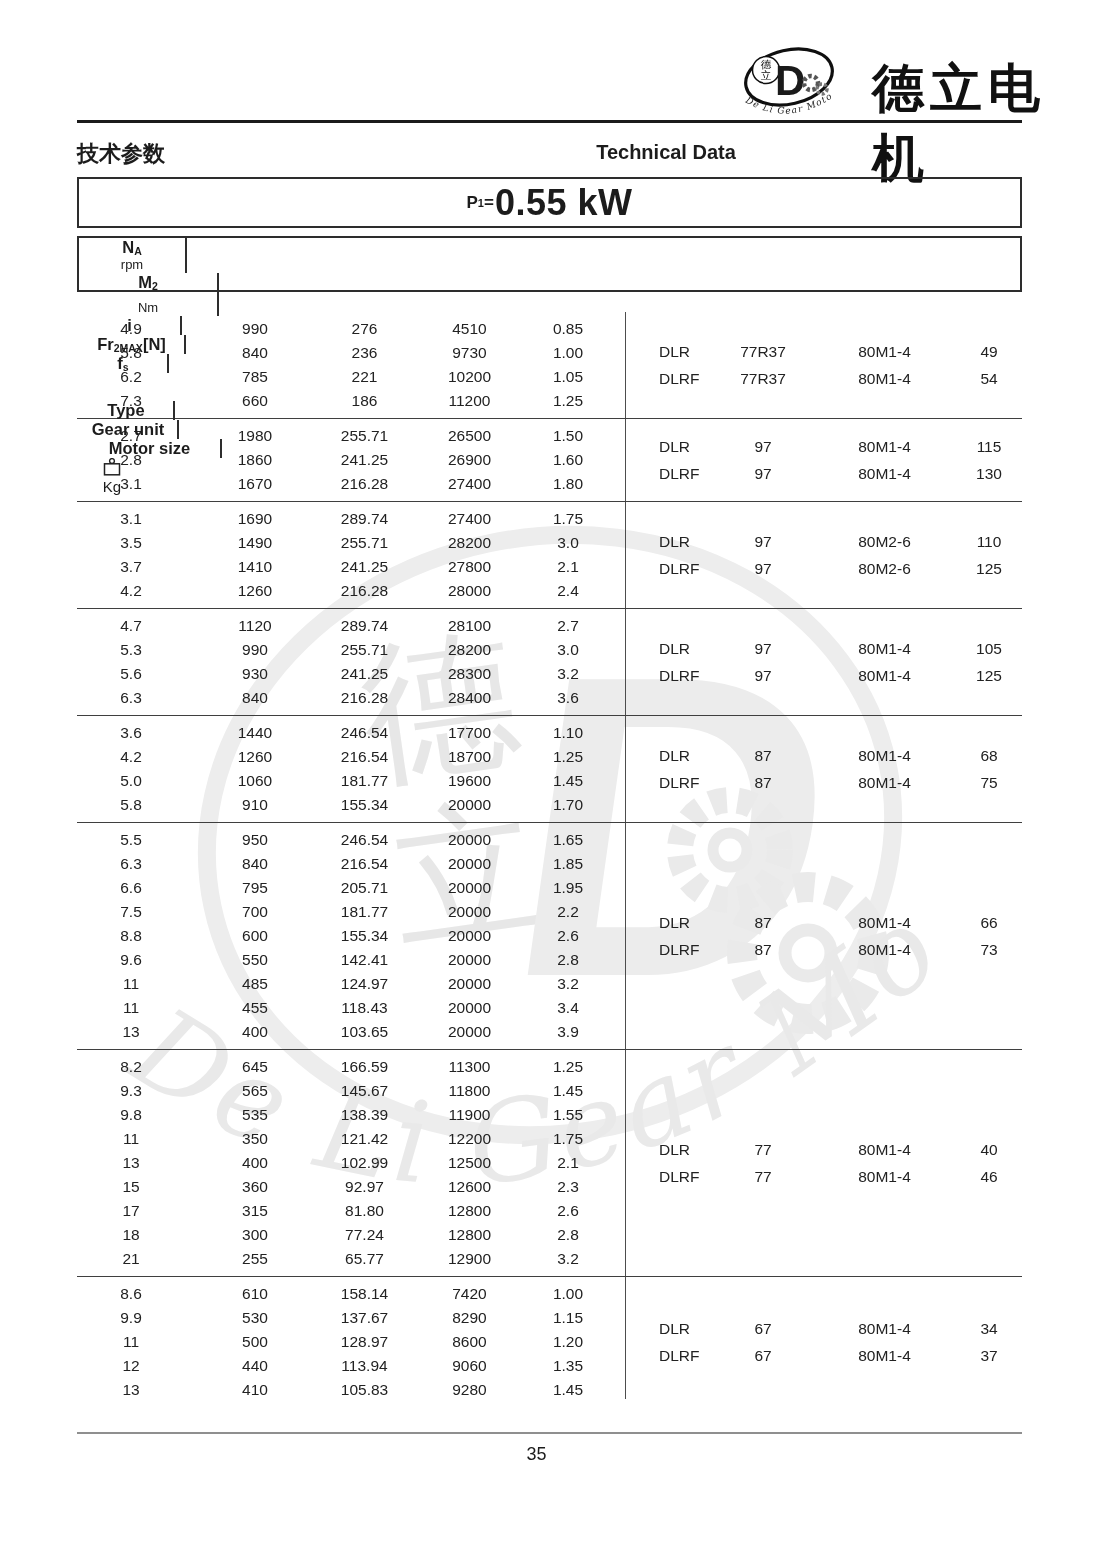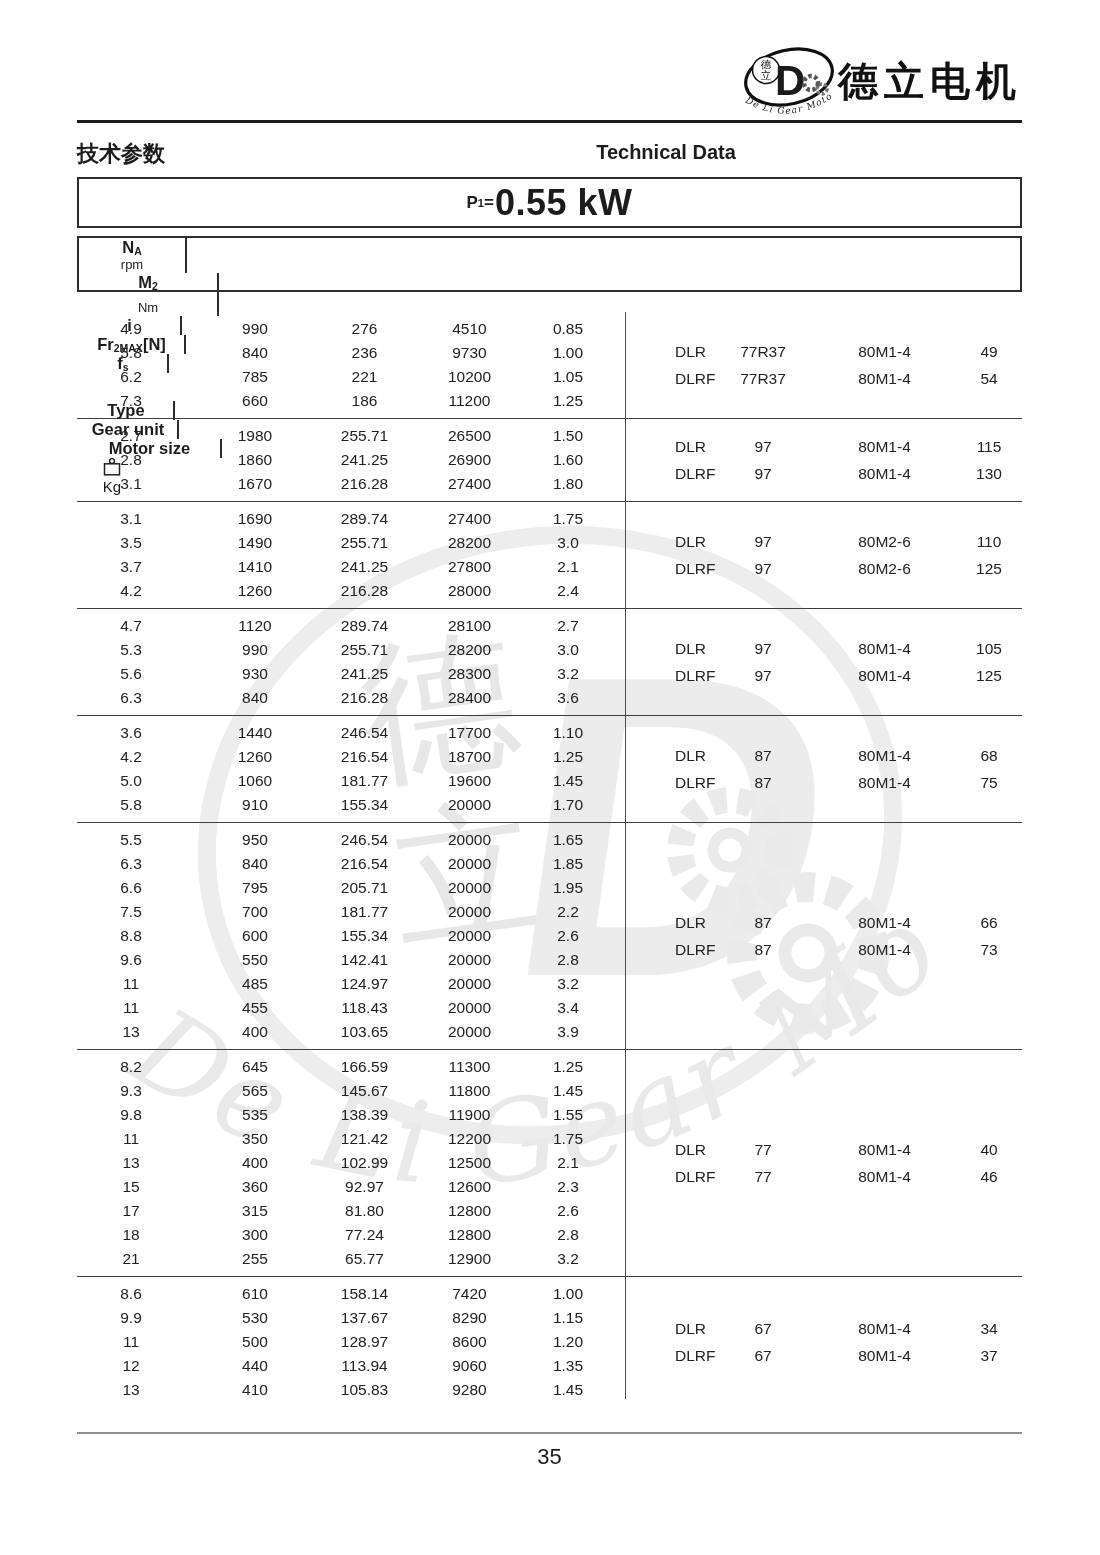--- a/index.html
+++ b/index.html
@@ -7,22 +7,22 @@
     position:relative;width:1100px;height:1555px;background:#ffffff;
     font-family:"Liberation Sans","DejaVu Sans",sans-serif;color:#1c1c1c;
     overflow:hidden;margin:0 auto;
   }
   .abs{position:absolute;}
   
   .watermark{left:70px;top:505px;width:900px;height:790px;z-index:0;pointer-events:none;}
   
   .logo-svg{left:735px;top:44px;width:110px;height:84px;z-index:2;}
   .company-name{
-    left:838px;top:54px;z-index:2;font-family:"DejaVu Serif","Liberation Serif",serif;
-    font-size:40px;font-weight:bold;letter-spacing:6px;color:#111;
+    left:872px;top:54px;z-index:2;font-family:"DejaVu Serif","Liberation Serif",serif;
+    font-size:52px;font-weight:bold;letter-spacing:6px;color:#111;
   }
   .header-rule{left:77px;top:120px;width:945px;height:3px;background:#1b1b1b;z-index:2;}
   .title-cn{left:77px;top:139px;font-size:22px;font-weight:bold;z-index:2;}
   .title-en{left:566px;top:141px;width:200px;text-align:center;font-size:20px;font-weight:bold;z-index:2;}
   
   .power-box{
     left:77px;top:177px;width:945px;height:51px;border:2px solid #2d2d2d;box-sizing:border-box;
     display:flex;align-items:center;justify-content:center;z-index:2;background:transparent;
   }
   .power-sym{font-size:17px;font-weight:bold;}
@@ -49,27 +49,27 @@
     content:"";position:absolute;left:548px;top:8px;bottom:8px;width:1px;background:#4d4d4d;
   }
   .table-group{position:relative;padding:5px 0;border-bottom:1px solid #3f3f3f;}
   .table-group:last-child{border-bottom:none;}
   .table-row{display:flex;height:24px;line-height:24px;font-size:15.5px;color:#222;}
   .cell{box-sizing:border-box;text-align:center;}
   .c-na{width:108px;} .c-m2{width:140px;}
   .c-i{width:103px;padding-right:24px;} .c-fr{width:107px;padding-right:24px;} .c-fs{width:90px;padding-right:24px;}
   .right-block{position:absolute;left:548px;top:50%;transform:translateY(-50%);width:397px;}
   .variant-row{display:flex;height:27px;line-height:27px;font-size:15.5px;color:#222;}
-  .v-type{width:88px;padding-left:50px;box-sizing:border-box;text-align:left;}
+  .v-type{width:88px;padding-left:34px;box-sizing:border-box;text-align:left;}
   .v-gear{width:100px;text-align:center;}
   .v-motor{width:143px;text-align:center;}
   .v-kg{width:66px;text-align:center;}
   
   .footer-rule{left:77px;top:1432px;width:945px;height:2px;background:#8f8f8f;z-index:2;}
-  .page-number{left:77px;top:1444px;width:945px;text-align:center;font-size:22px;z-index:2;}
+  .page-number{left:64px;top:1444px;width:945px;text-align:center;font-size:18px;z-index:2;}
 </style>
 </head>
 <body>
 
 <div class="page">
 
   <svg class="abs watermark" viewBox="0 0 900 790" aria-hidden="true">
     <ellipse cx="480" cy="330" rx="345" ry="298" fill="none" stroke="#ededed" stroke-width="18" transform="rotate(-12 480 330)"></ellipse>
     <text x="300" y="265" font-size="155" fill="#e7e7e7" font-family="DejaVu Serif, Liberation Serif, serif" transform="rotate(-8 300 265)">德</text>
     <text x="330" y="430" font-size="148" fill="#e7e7e7" font-family="DejaVu Serif, Liberation Serif, serif" transform="rotate(-8 330 430)">立</text>

